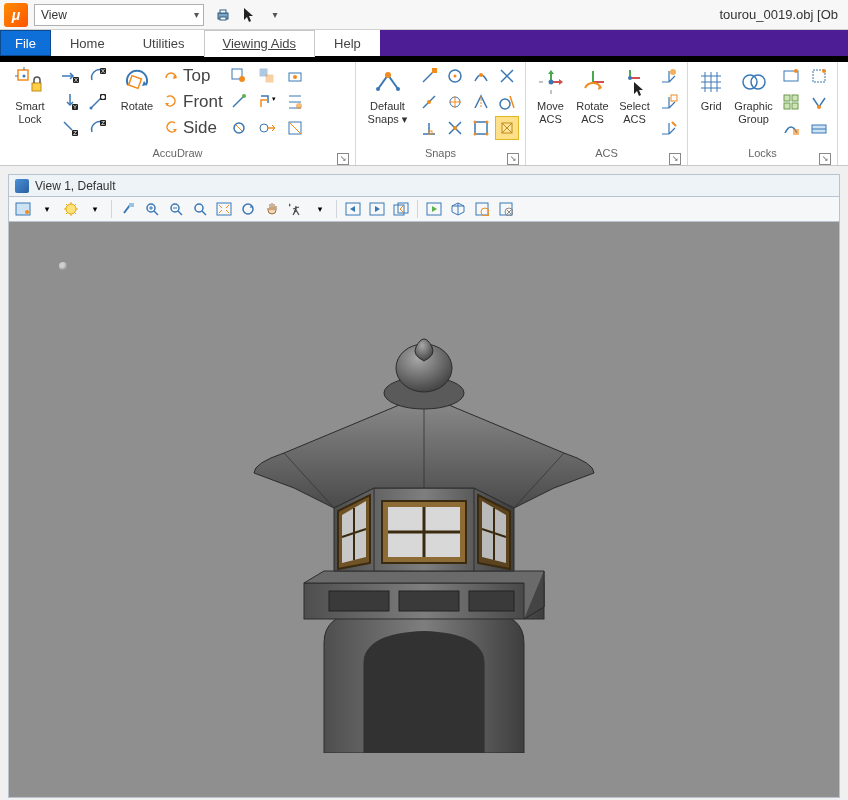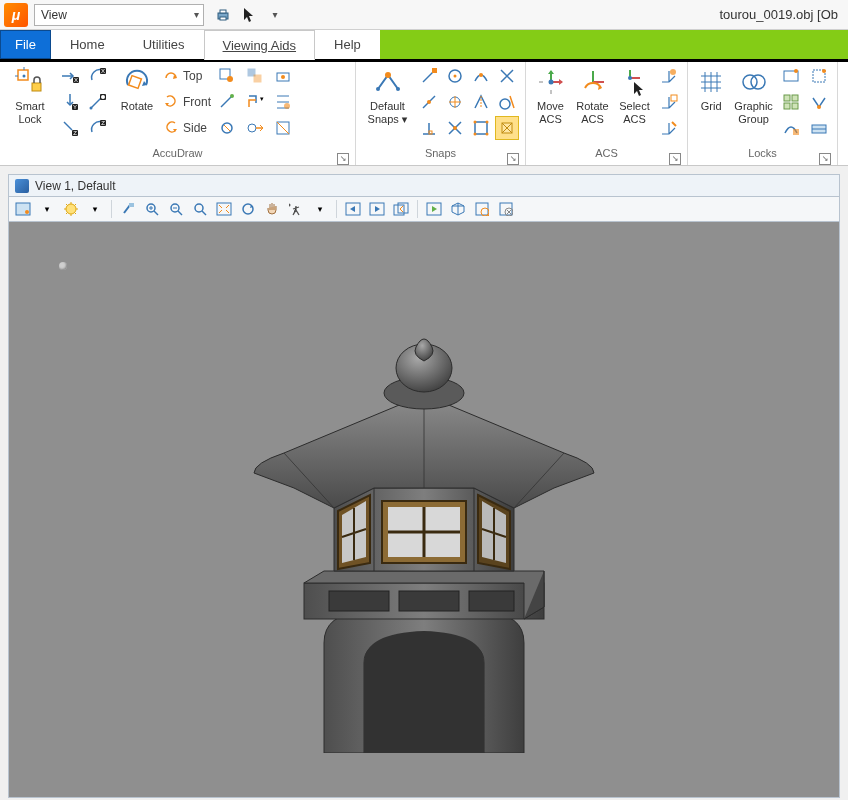--- a/index.html
+++ b/index.html
@@ -8,37 +8,37 @@
   
   .titlebar { height: 30px; background: #f7f7f7; border-bottom: 1px solid #d0d0d0; display: flex; align-items: center; padding: 0 4px; }
   .app-logo { width: 24px; height: 24px; background: linear-gradient(135deg,#ff8c00,#ff5500); border-radius: 3px; position: relative; display:flex; align-items:center; justify-content:center; color:#fff; font-weight:bold; font-style:italic; font-size:14px;}
   .view-combo { margin-left: 6px; width: 170px; height: 22px; border: 1px solid #b0b0b0; background: #fff; display: flex; align-items: center; padding: 0 6px; font-size: 12px; color:#333; position:relative;}
   .view-combo::after { content:"▾"; position:absolute; right:4px; color:#555; font-size:10px;}
   .title-icons { display:flex; align-items:center; gap:8px; margin-left:10px;}
   .title-icons .ic { width:18px; height:18px; display:flex; align-items:center; justify-content:center; color:#444;}
   .title-text { margin-left:auto; padding-right:6px; color:#333; font-size:13px; white-space:nowrap; overflow:hidden;}
 
   
-  .ribbon-tabs { height: 32px; background: #84cc16; border-bottom: 3px solid #000000; display:flex; align-items:stretch;}
+  .ribbon-tabs { height: 32px; background: #4c1d95; border-bottom: 6px solid #000000; display:flex; align-items:stretch;}
   .ribbon-tab { padding: 0 18px; display:flex; align-items:center; font-size:13px; color:#444; background:#fff; border:1px solid transparent; cursor:default;}
   .ribbon-tab.file { background:#0e6fd8; color:#fff; border:1px solid #0b4a8f; padding:0 14px;}
   .ribbon-tab.active { background:#fff; border:1px solid #c8c8c8; border-bottom:1px solid #fff; margin-bottom:-1px;text-decoration:underline;}
   .ribbon-tabs .spacer { flex:1; }
 
   
   .ribbon { height: 104px; background:#fff; border-bottom:1px solid #c8c8c8; display:flex; }
   .rgroup { border-right:1px solid #d8d8d8; display:flex; flex-direction:column; padding:2px 6px 0 6px;}
   .rgroup-body { flex:1; display:flex; align-items:flex-start; gap:4px;}
   .rgroup-label { height:18px; font-size:11px; color:#666; text-align:center; position:relative;}
   .rgroup-label .dlg { position:absolute; right:0; bottom:0; width:12px; height:12px; border:1px solid #888; font-size:8px; line-height:10px; color:#666;}
   .big-btn { width:48px; display:flex; flex-direction:column; align-items:center; gap:2px; padding-top:2px; font-size:11px; color:#333; text-align:center; line-height:1.15;}
   .big-btn .bic { width:32px; height:32px; display:flex; align-items:center; justify-content:center;}
   .small-col { display:flex; flex-direction:column; gap:2px; }
   .small-btn { width:24px; height:24px; display:flex; align-items:center; justify-content:center;}
-  .label-row { display:flex; align-items:center; gap:3px; font-size:12px; color:#444; height:24px;}
+  .label-row { display:flex; align-items:center; gap:3px; font-size:17px; color:#444; height:24px;}
   .label-row .ic { width:16px; height:16px;}
   .snap-grid { display:grid; grid-template-columns: repeat(4,24px); grid-auto-rows:24px; gap:2px;}
   .snap-grid .sel { background:#ffe08a; border:1px solid #e0b820;}
   .snap-grid > div { display:flex; align-items:center; justify-content:center;}
 
   svg { display:block; }
 
   
   .view-wrap { padding:8px 0 0 8px; }
   .view-title { height:22px; background:#eef3f8; border:1px solid #b8c3cf; border-bottom:none; display:flex; align-items:center; gap:6px; padding:0 6px; font-size:12px; color:#333; width:832px;}

